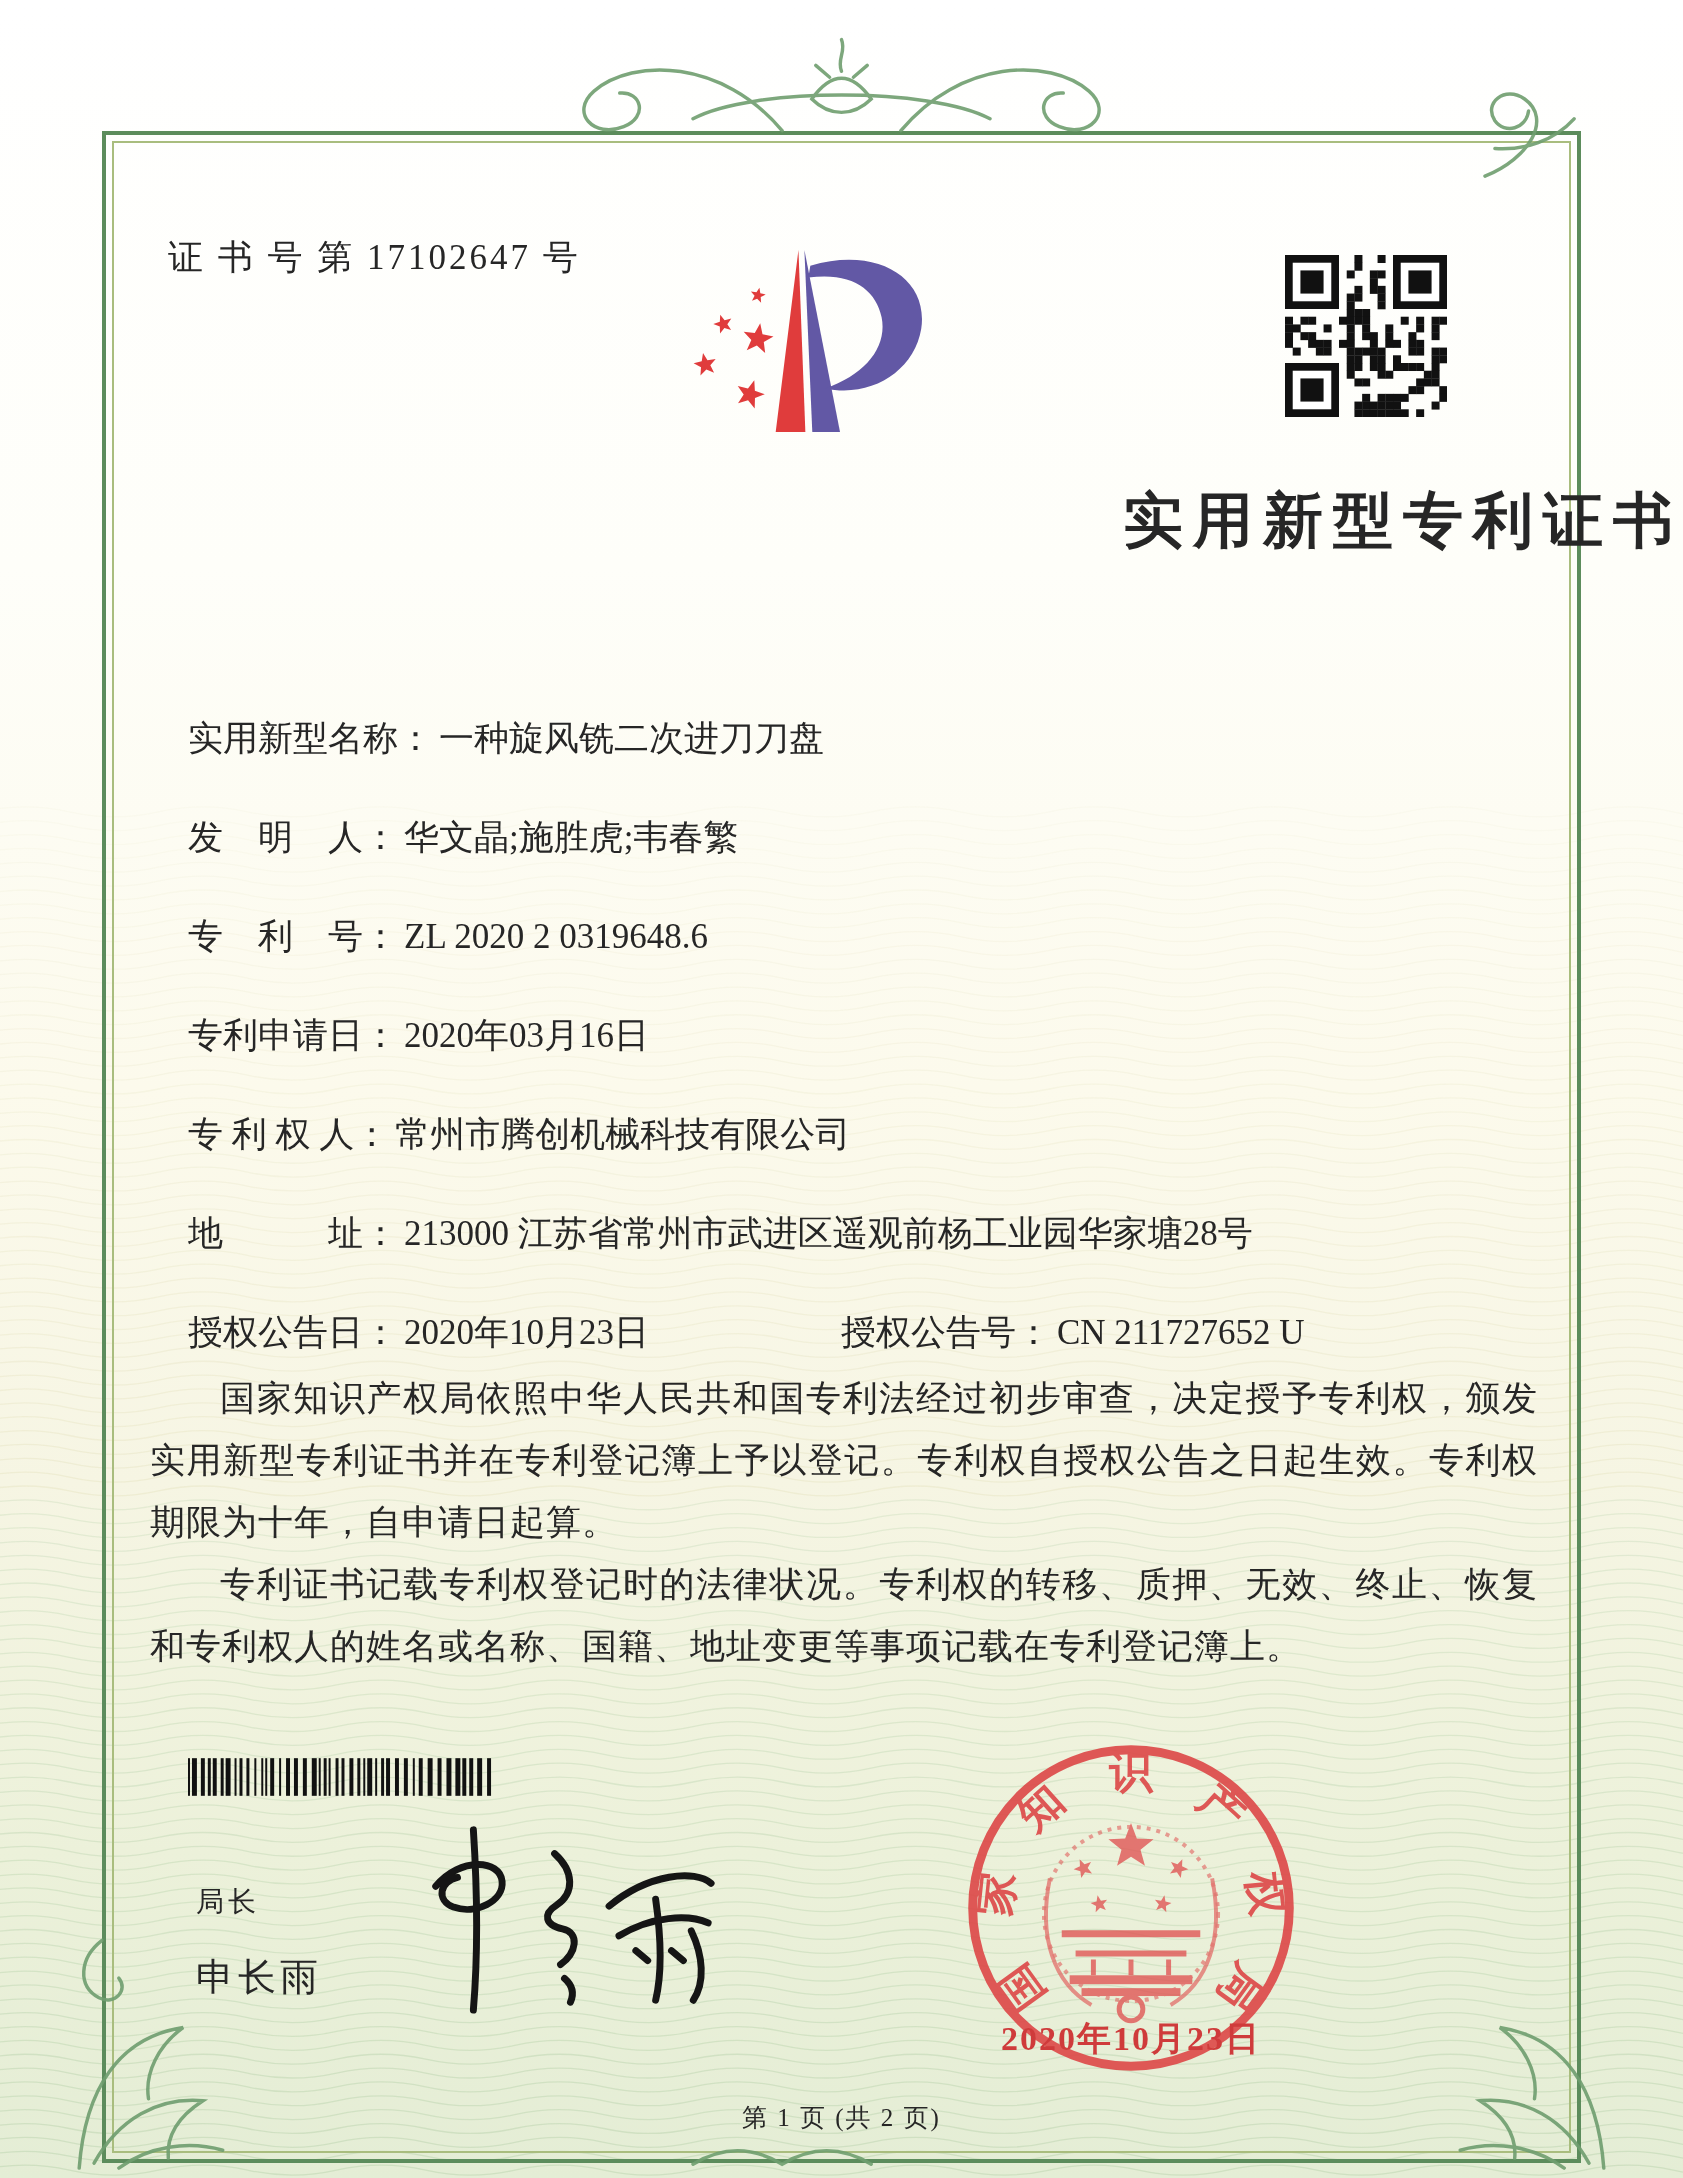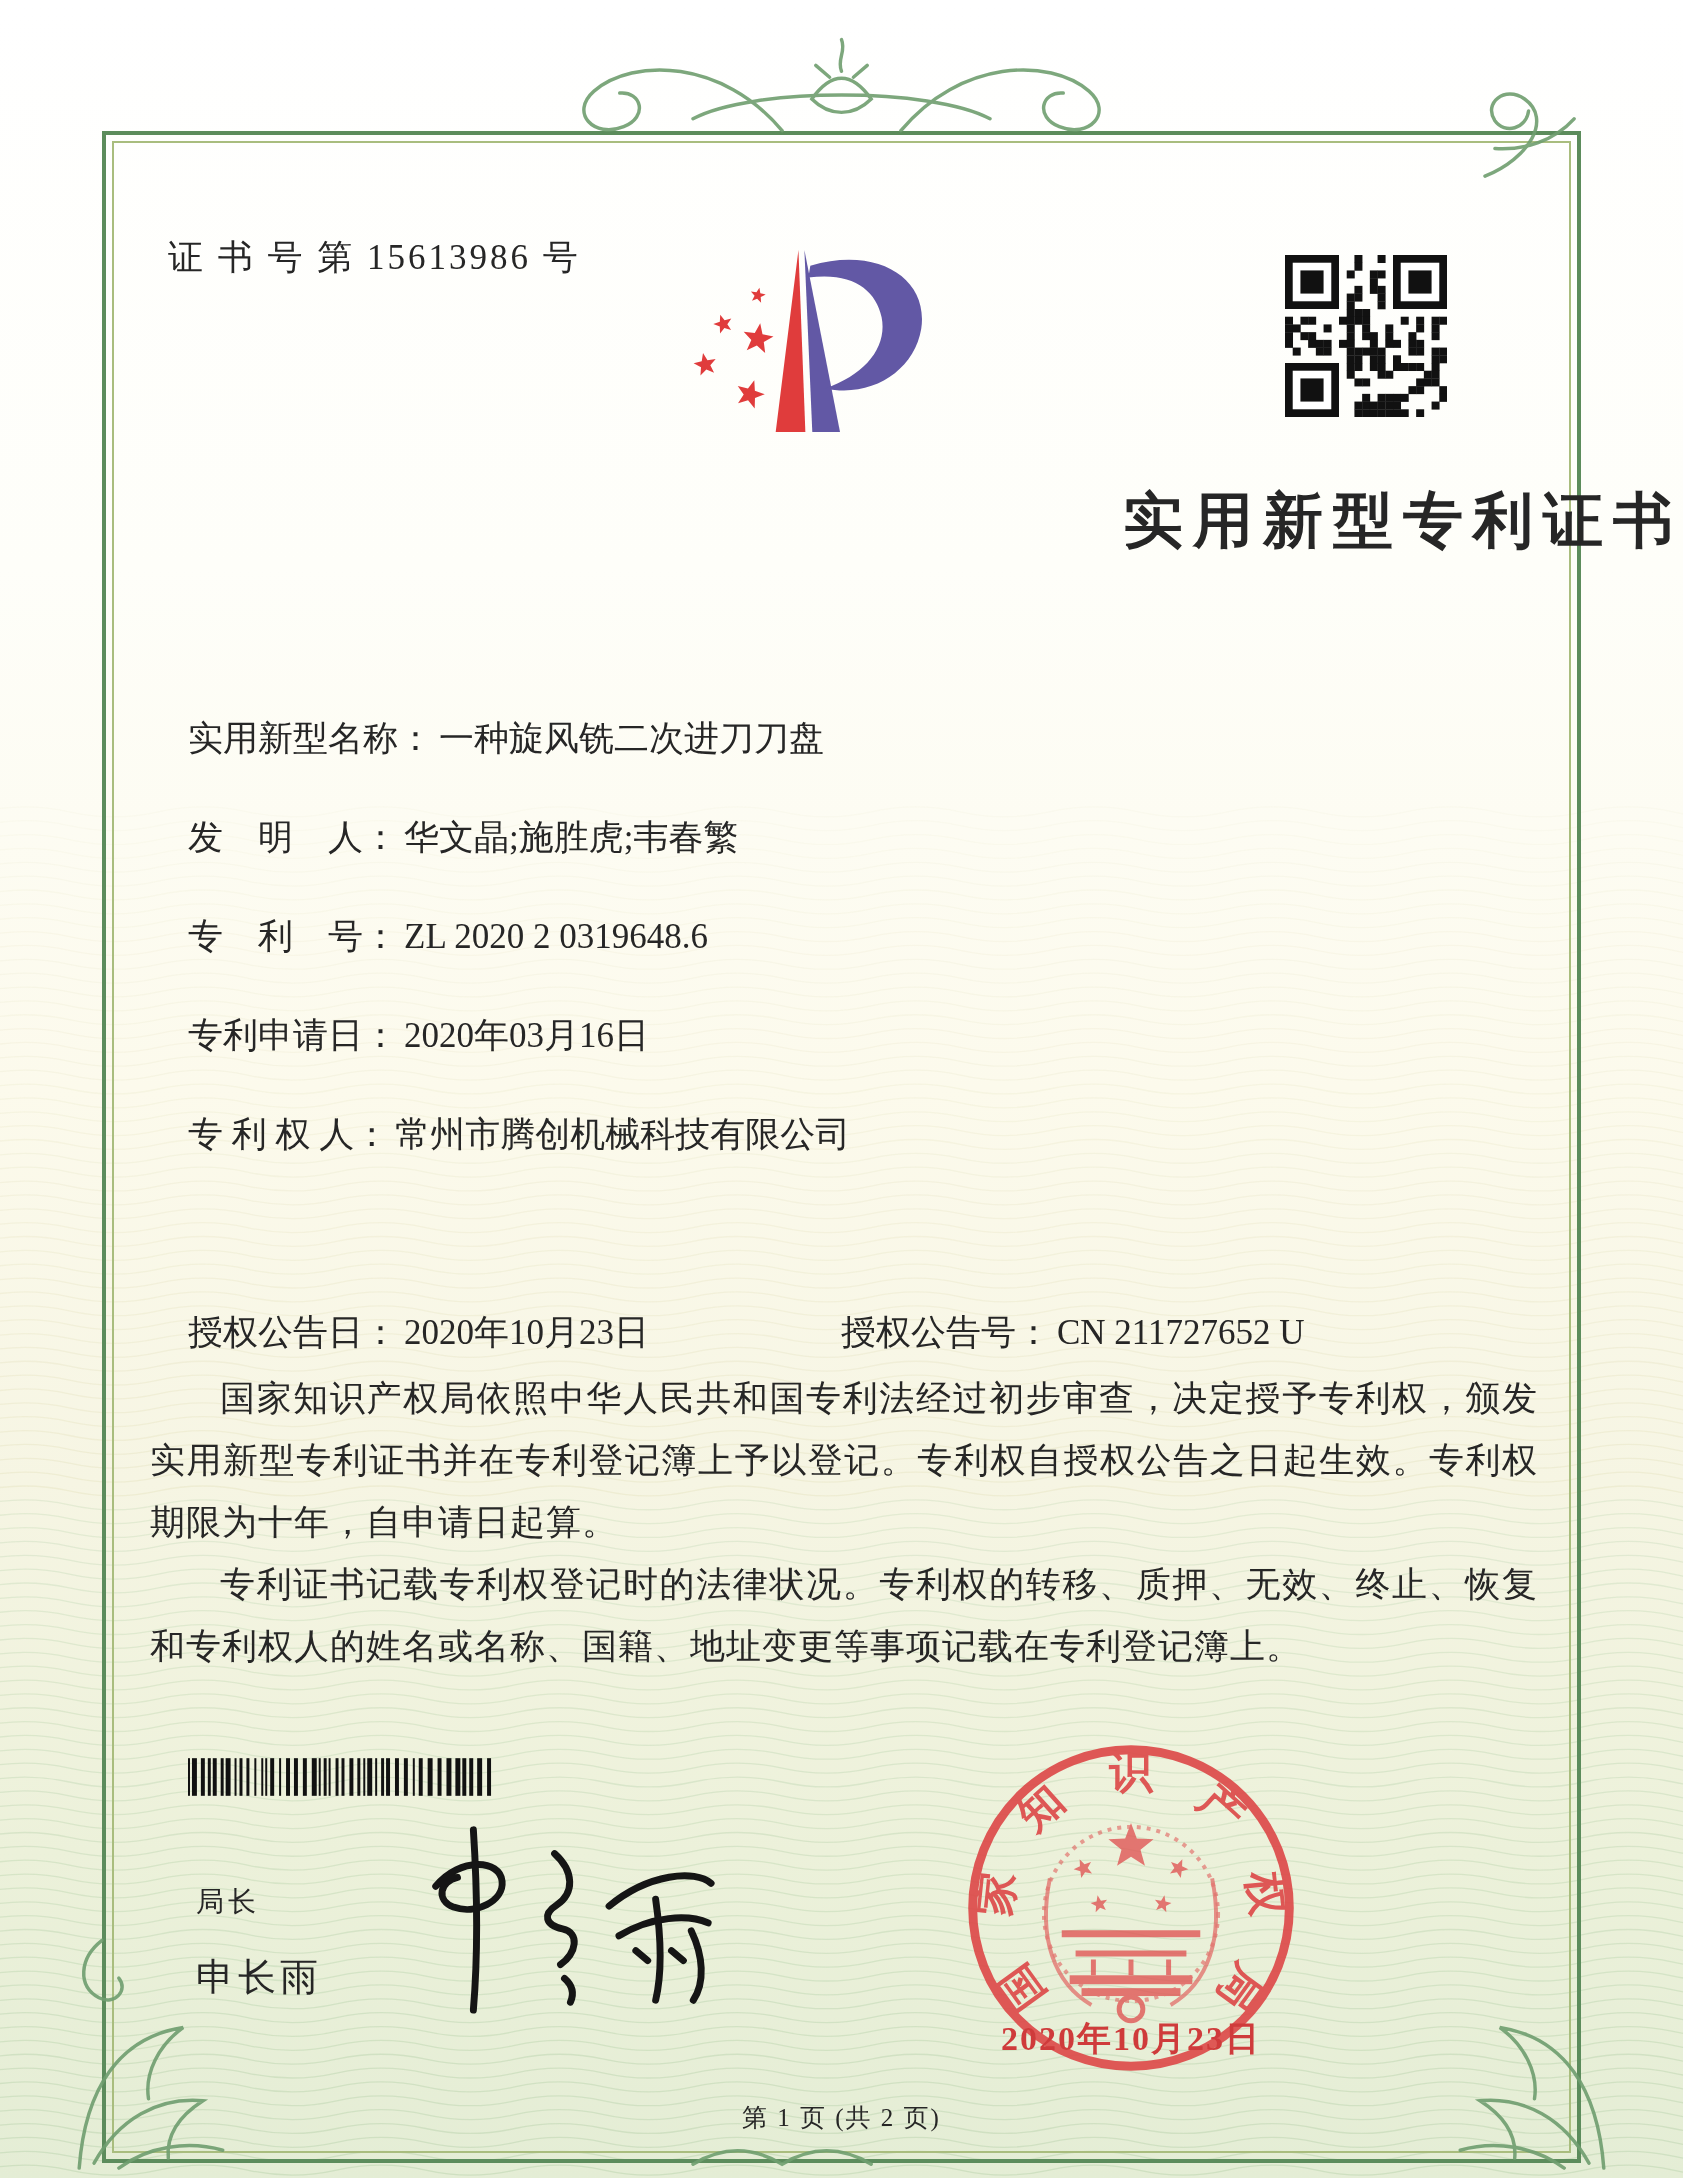--- a/index.html
+++ b/index.html
@@ -156,21 +156,21 @@
       <path d="M1620 2190 C 1614 2110 1580 2058 1515 2048 C 1540 2066 1554 2094 1550 2120"></path>
       <path d="M1605 2185 C 1580 2140 1540 2118 1495 2122 C 1520 2138 1532 2158 1530 2180"></path>
       <path d="M1580 2190 C 1550 2168 1510 2162 1475 2172"></path>
 
       <path d="M700 2186 C 730 2168 760 2168 790 2186 C 820 2168 850 2168 880 2186"></path>
 
       <path d="M103 1960 C 80 1978 78 2006 100 2018 C 116 2026 130 2010 120 1998"></path>
     </g>
   </svg>
 
-  <div class="abs cert-no">证 书 号 第 15613986 号</div>
+  <div class="abs cert-no">证 书 号 第 17102647 号</div>
 
   <svg id="logo-svg" class="abs" style="left:644px;top:238px" width="297" height="198" viewBox="0 0 300 200">
     <polygon points="156,12 133,196 163,196" fill="#e03c3c"></polygon>
     <polygon points="162,12 170,196 198,196" fill="#6258a5"></polygon>
     <path d="M168 28 C 235 8 288 40 280 92 C 273 134 230 162 183 152 C 224 138 246 110 240 80 C 234 52 210 34 166 40 Z" fill="#6258a5"></path>
     <g id="logo-stars" fill="#e03c3c">
         <path d="M116.6,50.2L117.5,55.7L122.9,57.1L117.9,59.7L118.3,65.3L114.3,61.3L109.1,63.4L111.7,58.4L108.0,54.1L113.6,54.9Z"></path>
         <path d="M77.0,77.4L81.4,83.0L88.2,81.2L84.2,87.1L88.0,93.0L81.2,91.0L76.8,96.5L76.6,89.4L70.0,86.9L76.6,84.5Z"></path>
         <path d="M117.4,86.2L119.7,97.2L130.8,99.4L121.0,105.0L122.4,116.2L114.0,108.6L103.8,113.4L108.4,103.1L100.7,94.8L111.9,96.0Z"></path>
         <path d="M59.6,116.2L64.1,123.4L72.4,122.1L67.0,128.6L70.8,136.1L63.0,132.9L57.0,138.9L57.6,130.5L50.1,126.6L58.3,124.6Z"></path>
@@ -319,20 +319,23 @@
   </div>
   <div class="abs row" style="top:883px">
     <span class="lab">专　利　号：</span><span class="val">ZL 2020 2 0319648.6</span>
   </div>
   <div class="abs row" style="top:982px">
     <span class="lab">专利申请日：</span><span class="val">2020年03月16日</span>
   </div>
   <div class="abs row" style="top:1081px">
     <span class="lab">专 利 权 人：</span><span class="val">常州市腾创机械科技有限公司</span>
   </div>
+  <div class="abs row" style="top:1180px">
+    <span class="lab">地　　　址：</span><span class="val">213000 江苏省常州市武进区遥观前杨工业园华家塘28号</span>
+  </div>
 
   <div class="abs row" style="top:1279px">
     <span class="lab">授权公告日：</span><span class="val">2020年10月23日</span>
     <span class="grant-no">
       <span class="lab">授权公告号：</span><span class="val">CN 211727652 U</span>
     </span>
   </div>
 
   <div class="abs bodytext">
     <p>国家知识产权局依照中华人民共和国专利法经过初步审查，决定授予专利权，颁发实用新型专利证书并在专利登记簿上予以登记。专利权自授权公告之日起生效。专利权期限为十年，自申请日起算。</p>

